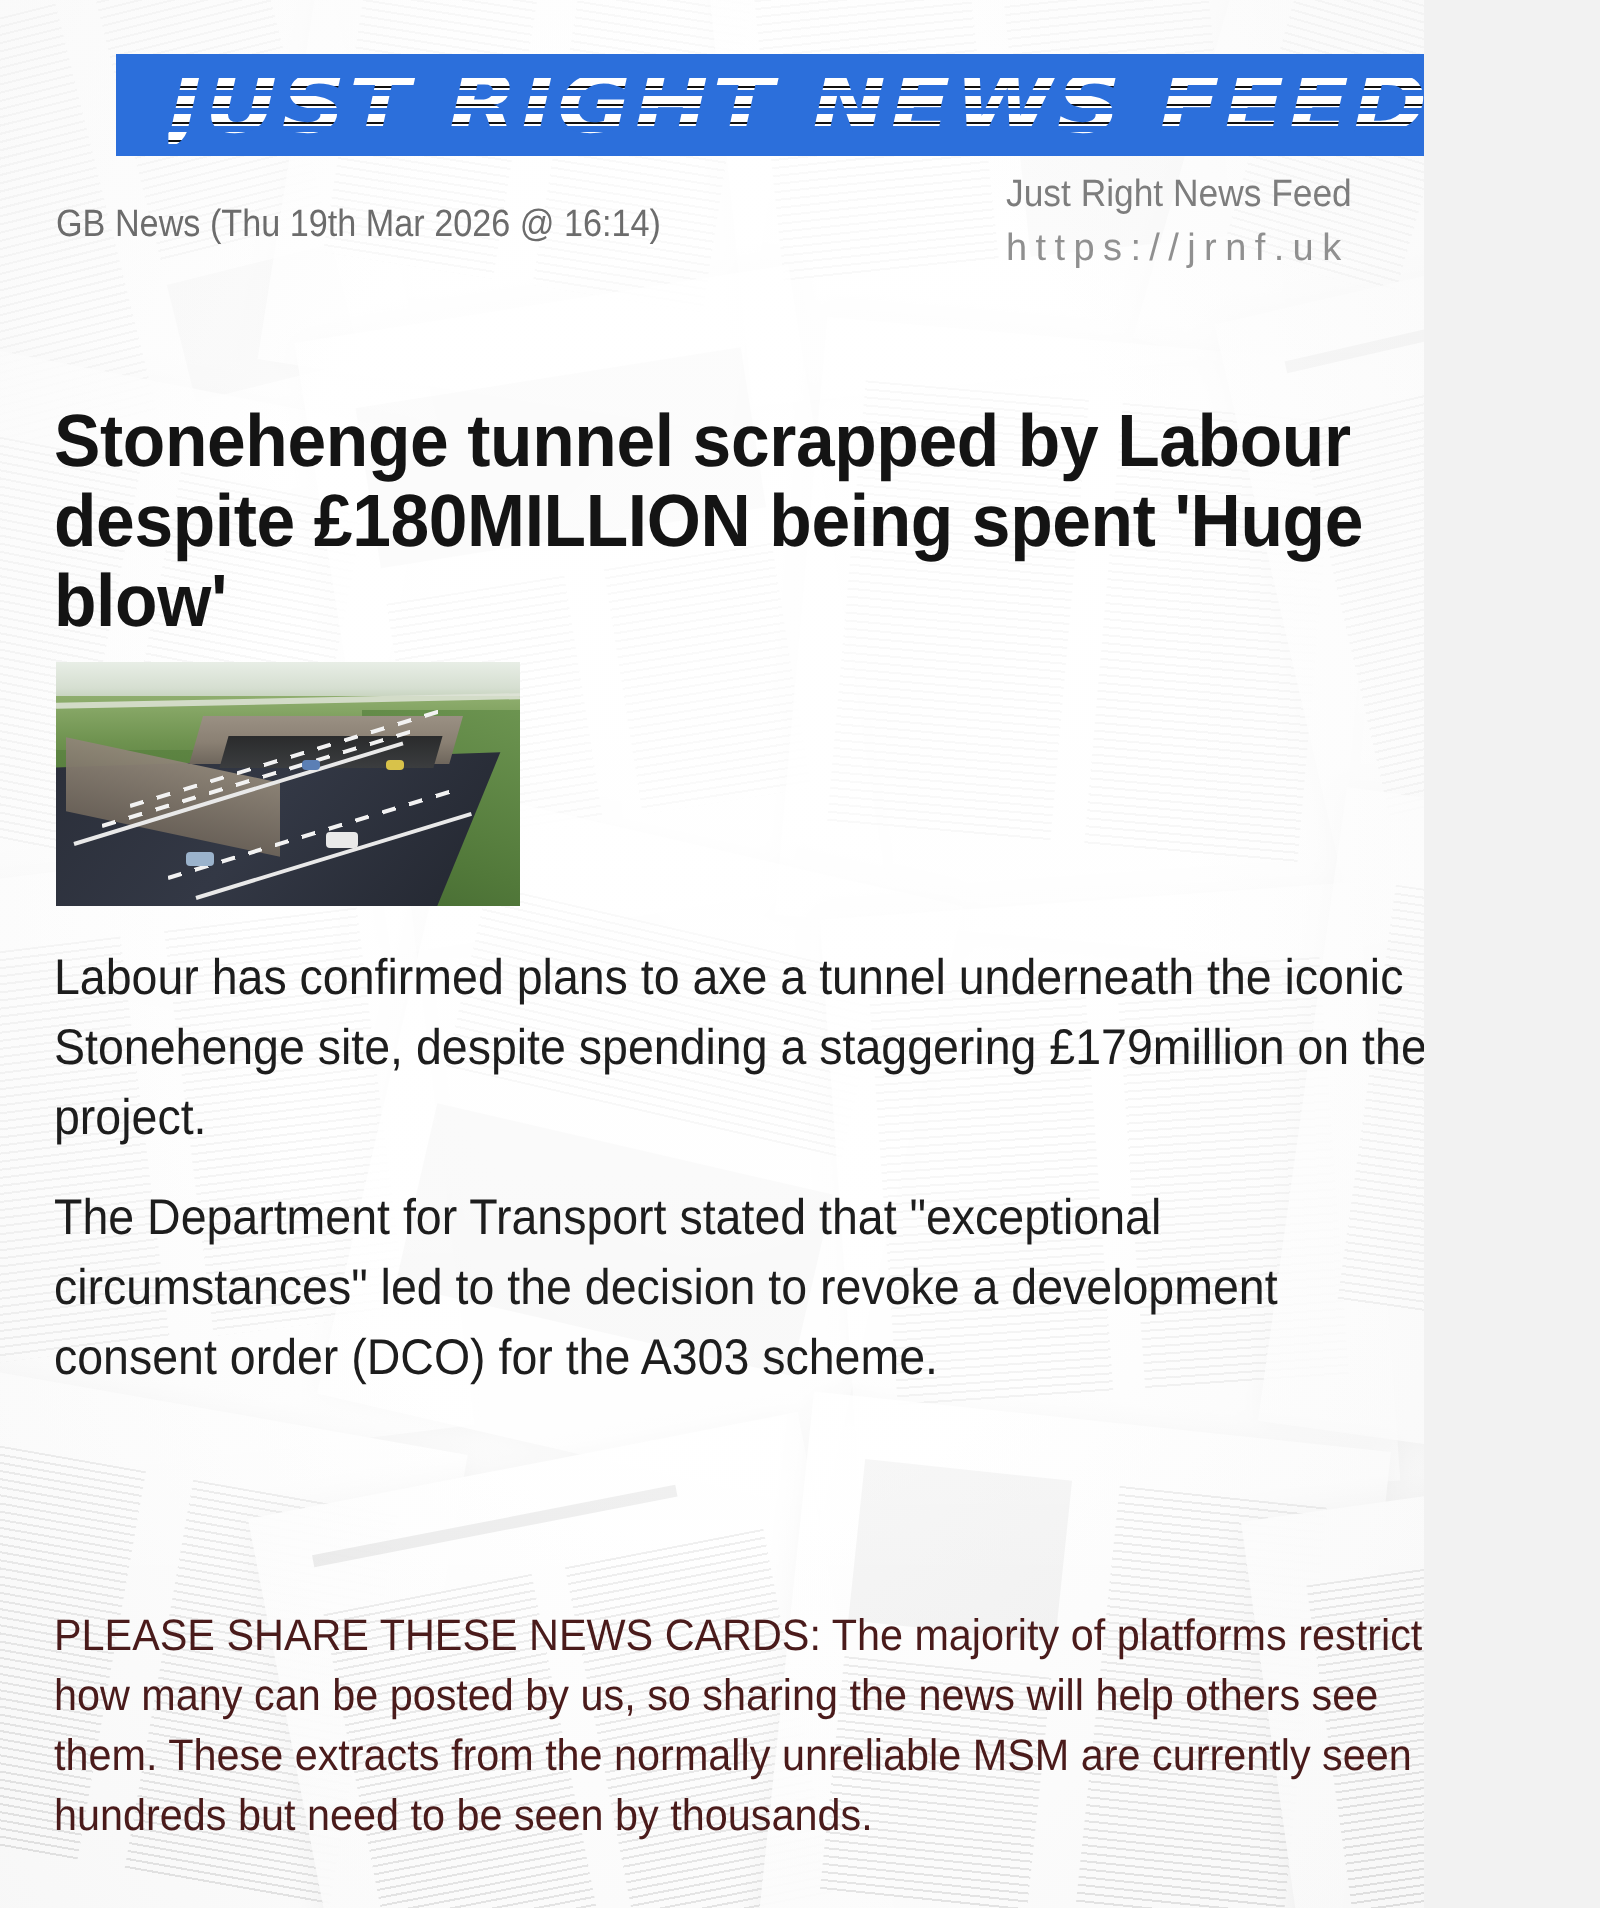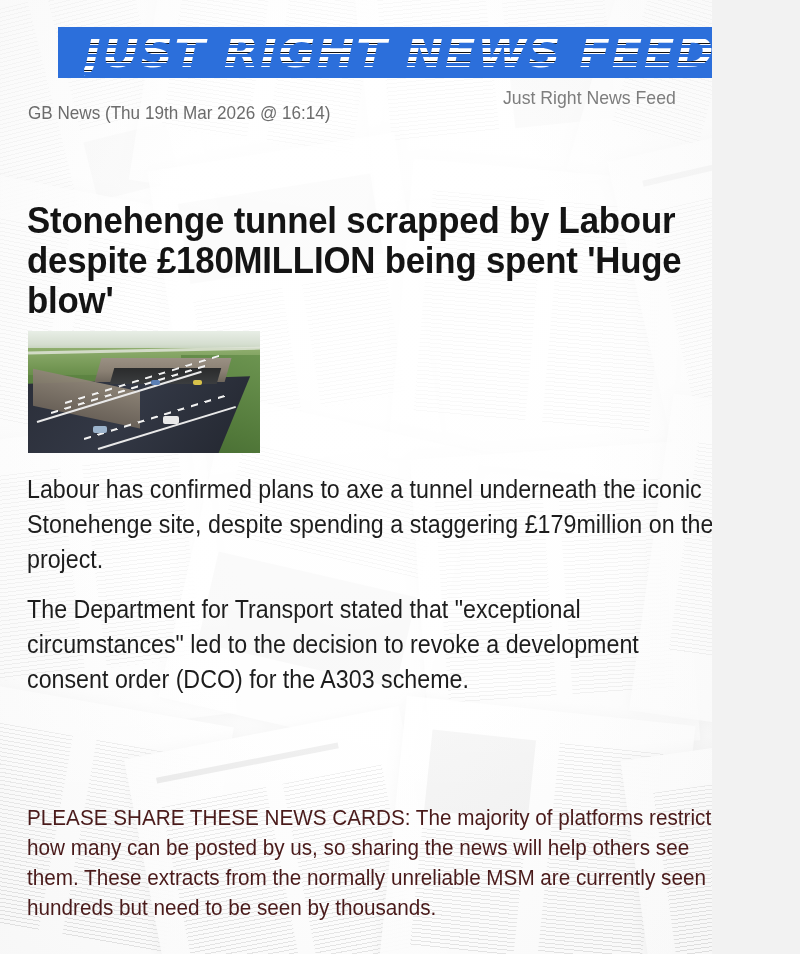--- a/index.html
+++ b/index.html
@@ -428,20 +428,21 @@
   <div id="content">
 
     <div class="logo-banner">
       <span class="logo-text">JUST RIGHT NEWS FEED</span>
     </div>
 
     <div class="meta-source">GB News (Thu 19th Mar 2026 @ 16:14)</div>
 
     <div class="brand-block">
       <div class="brand-name">Just Right News Feed</div>
+      <div class="brand-url">https://jrnf.uk</div>
     </div>
 
 
     <div class="headline">Stonehenge tunnel scrapped by Labour despite £180MILLION being spent 'Huge blow'</div>
 
     <div class="article-photo">
       <div class="ph-sky"></div>
       <div class="ph-grass-far"></div>
       <div class="ph-ridge"></div>
       <div class="ph-grass-main"></div>

